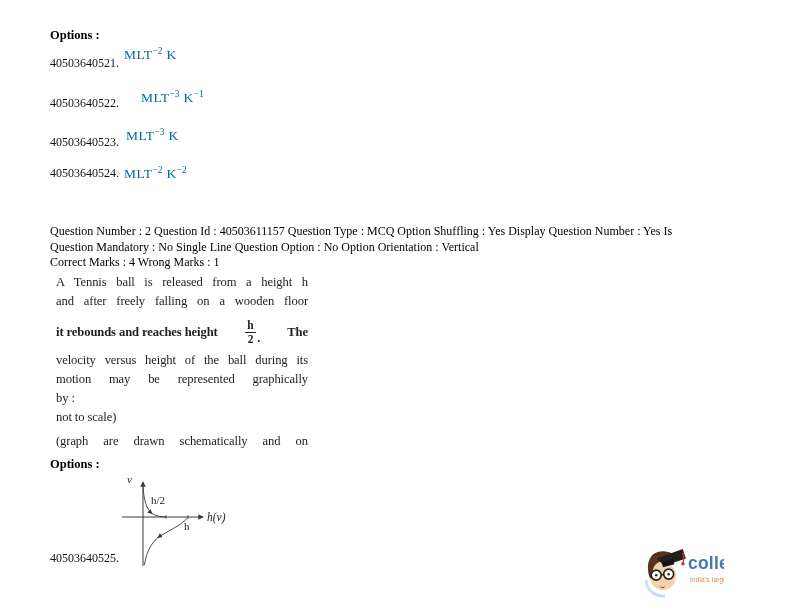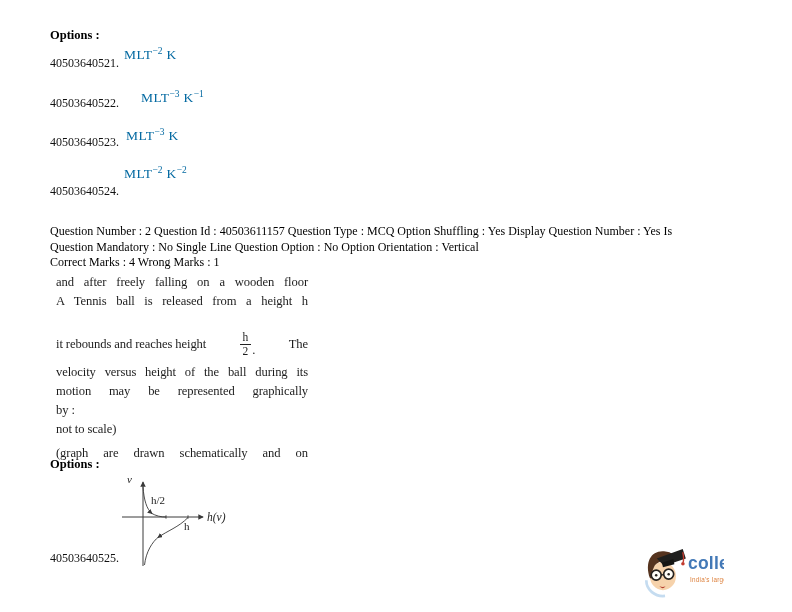--- a/index.html
+++ b/index.html
@@ -17,21 +17,21 @@
   .fml .sup { font-size:9.5px; position:relative; top:-5px; letter-spacing:0; }
   .fml .k-part { margin-left:4px; }
 
   
   .meta { font-weight:normal; font-size:12px; line-height:15.5px; color:#000; white-space:nowrap; }
 
   
   .qbody { width:252px; font-size:12.6px; color:#1d1d1d; letter-spacing:-0.1px; }
   .qline { line-height:19.3px; text-align:justify; text-align-last:justify; }
   .qline.qleft { text-align:left; text-align-last:left; }
-  .fracline { display:flex; justify-content:space-between; align-items:center; height:36px; margin-top:15px; }
+  .fracline { display:flex; justify-content:space-between; align-items:center; height:36px; margin-top:3px;font-weight:bold; }
   .frac { display:inline-flex; flex-direction:column; align-items:center; font-size:11.5px; line-height:1.15; color:#1d1d1d; }
   .frac .den { border-top:1px solid #222; padding:0 3px; }
   .fracgrp { display:inline-flex; align-items:flex-end; }
   .fracgrp .dot { margin-left:1px; }
   .gap-top { margin-top:4px; }
 
   
   #graph-svg text { font-family:"Liberation Serif", serif; fill:#222; }
   #graph-svg .ital { font-style:italic; }
 
@@ -51,32 +51,32 @@
 
   <div class="abs opt-id" style="left:50px; top:56px;">40503640521.</div>
   <div class="abs fml" style="left:124px; top:47px;"><span>MLT</span><span class="sup">−2</span><span class="k-part">K</span><span class="sup"></span></div>
 
   <div class="abs opt-id" style="left:50px; top:96px;">40503640522.</div>
   <div class="abs fml" style="left:117px; top:90px;margin-left:24px;"><span>MLT</span><span class="sup">−3</span><span class="k-part">K</span><span class="sup">−1</span></div>
 
   <div class="abs opt-id" style="left:50px; top:135px;">40503640523.</div>
   <div class="abs fml" style="left:126px; top:128px;"><span>MLT</span><span class="sup">−3</span><span class="k-part">K</span><span class="sup"></span></div>
 
-  <div class="abs opt-id" style="left:50px; top:184px;">40503640524.</div>
+  <div class="abs opt-id" style="left:50px; top:166px;">40503640524.</div>
   <div class="abs fml" style="left:124px; top:166px;"><span>MLT</span><span class="sup">−2</span><span class="k-part">K</span><span class="sup">−2</span></div>
 
   <div class="abs meta" style="left:50px; top:224px;">
     <div>Question Number : 2 Question Id : 40503611157 Question Type : MCQ Option Shuffling : Yes Display Question Number : Yes Is</div>
     <div>Question Mandatory : No Single Line Question Option : No Option Orientation : Vertical</div>
   </div>
   <div class="abs meta" style="left:50px; top:255px;">Correct Marks : 4 Wrong Marks : 1</div>
 
   <div class="abs qbody" style="left:56px; top:273px;">
+    <div class="qline">A Tennis ball is released from a height h</div>
     <div class="qline">and after freely falling on a wooden floor</div>
-    <div class="qline">A Tennis ball is released from a height h</div>
     <div class="fracline">
       <span>it rebounds and reaches height</span>
       <span class="fracgrp">
         <span class="frac">
           <span class="num">h</span>
           <span class="den">2</span>
         </span>
         <span class="dot">.</span>
       </span>
       <span>The</span>

